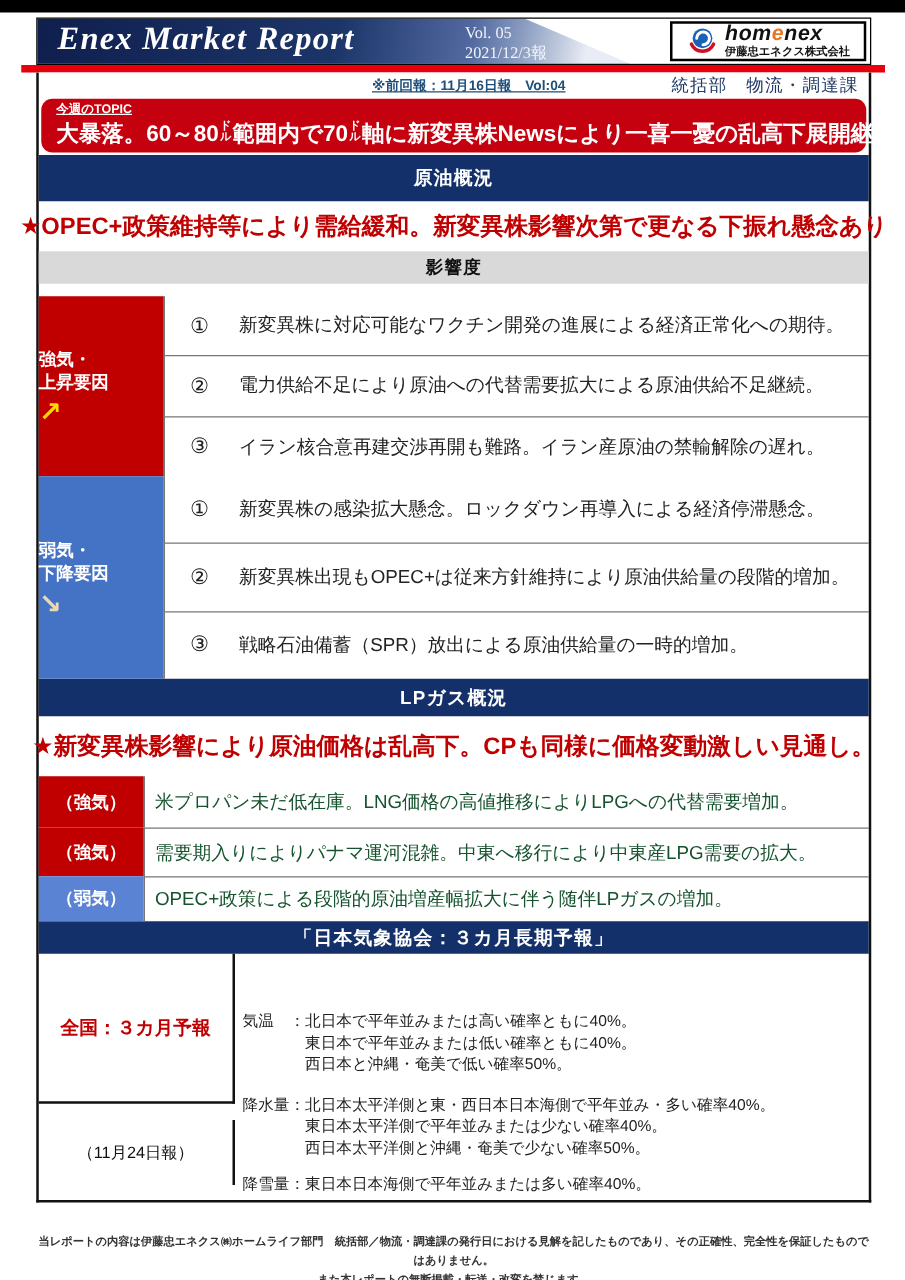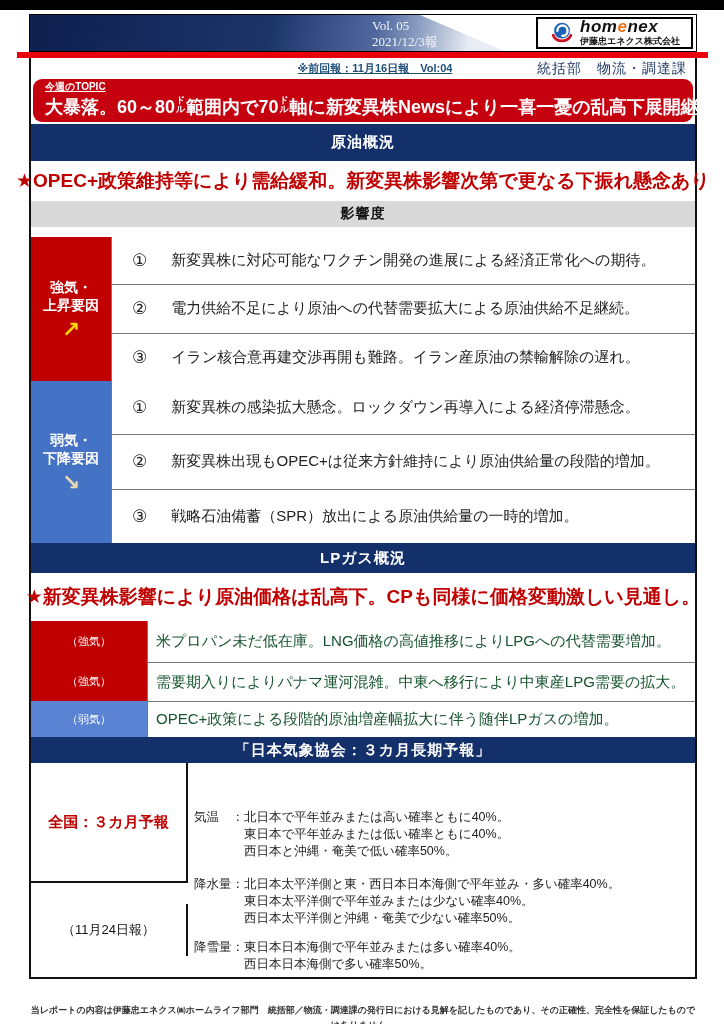--- a/index.html
+++ b/index.html
@@ -93,40 +93,40 @@
   .impact-bar {
     height: 26px; background: #d9d9d9; color: #111; font-weight: bold; font-size: 14px;
     display: flex; align-items: center; justify-content: center; letter-spacing: 1px;
   }
 
   
   .factor-table { display: flex; }
   .factor-table.bull { margin-top: 10px; height: 144px; }
   .factor-table.bear { height: 162px; }
   .factor-side {
-    width: 80px; flex: none; color: #fff; font-weight: bold; font-size: 14px; line-height: 18px;
-    display: flex; flex-direction: column; align-items: center; justify-content: center;
+    width: 100px; flex: none; color: #fff; font-weight: bold; font-size: 14px; line-height: 18px;
+    display: flex; flex-direction: column; align-items: flex-start; justify-content: center;
   }
   .factor-side.bull-side { background: #c00000; }
   .factor-side.bear-side { background: #4472c4; }
   .side-arrow { font-size: 22px; line-height: 22px; margin-top: 5px; font-weight: bold; }
   .bull-side .side-arrow { color: #ffd800; }
   .bear-side .side-arrow { color: #ead9b0; }
   .factor-rows { flex: 1; border-left: 1px solid #777; display: flex; flex-direction: column; }
   .factor-row { flex: 1; display: flex; align-items: center; padding-left: 20px; gap: 24px; font-size: 15px; color: #222; white-space: nowrap; }
   .factor-row + .factor-row { border-top: 1px solid #777; }
   .fnum { font-size: 17px; color: #222; }
 
   
   .lp-row { display: flex; }
   .lp-row-0 { height: 41px; }
   .lp-row-1 { height: 39px; }
   .lp-row-2 { height: 36px; }
   .lp-label {
-    width: 116px; flex: none; color: #fff; font-weight: normal; font-size: 11px;
+    width: 84px; flex: none; color: #fff; font-weight: bold; font-size: 14px;
     display: flex; align-items: center; justify-content: center;
   }
   .lp-bull { background: #c00000; }
   .lp-bear { background: #5b83d3; }
   .lp-text {
     flex: 1; border-left: 1px solid #777; display: flex; align-items: center;
     padding-left: 8px; font-size: 15px; color: #14532d; white-space: nowrap;
   }
   .lp-row + .lp-row .lp-text { border-top: 1px solid #777; }
 
@@ -153,20 +153,21 @@
 </head>
 <body>
 
 <div>
   <div class="topbar"></div>
 
   <div class="content">
 
     <div class="banner">
       <div class="banner-wedge"></div>
+      <div class="banner-title">Enex Market Report</div>
       <div class="banner-vol">
         <div>Vol. 05</div>
         <div>2021/12/3報</div>
       </div>
       <div class="logo-box">
         <svg class="logo-mark" viewBox="0 0 28 28">
           <circle cx="14" cy="11.5" r="8.5" fill="#1b62b5"></circle>
           <path d="M9 11.5 a5.5 5.5 0 1 1 5.5 5.5" stroke="#fff" stroke-width="2.6" fill="none" stroke-linecap="round"></path>
           <path d="M4.5 16.5 a10.5 10.5 0 0 0 19 0" stroke="#cc1122" stroke-width="3" fill="none" stroke-linecap="round"></path>
         </svg>
@@ -277,21 +278,20 @@
             <span>
               <div>北日本太平洋側と東・西日本日本海側で平年並み・多い確率40%。</div>
               <div>東日本太平洋側で平年並みまたは少ない確率40%。</div>
               <div>西日本太平洋側と沖縄・奄美で少ない確率50%。</div>
             </span>
           </div>
           <div class="wx-block wx-block-2">
             <span class="wx-label">降雪量：</span>
             <span>
               <div>東日本日本海側で平年並みまたは多い確率40%。</div>
-              <div>西日本日本海側で多い確率50%。</div>
             </span>
           </div>
         </div>
       </div>
     </div>
 
     <div class="footer">
       <div>当レポートの内容は伊藤忠エネクス㈱ホームライフ部門　統括部／物流・調達課の発行日における見解を記したものであり、その正確性、完全性を保証したものではありません。</div>
       <div>また本レポートの無断掲載・転送・改変を禁じます。</div>
     </div>

